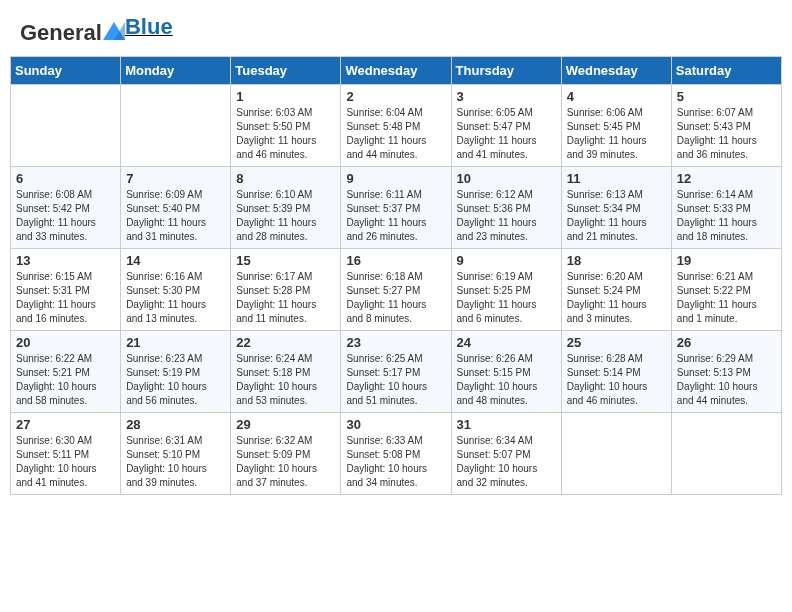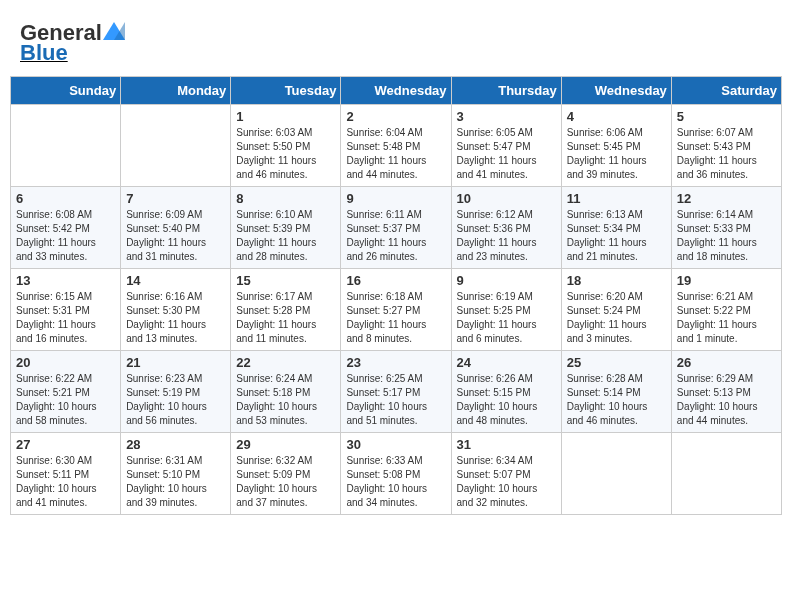--- a/index.html
+++ b/index.html
@@ -11,21 +11,21 @@
       padding: 10px;
     }
     .header {
       display: flex;
       justify-content: space-between;
       align-items: flex-start;
       padding: 10px 10px 5px 10px;
     }
     .logo {
       display: flex;
-      flex-direction: column;
+      flex-direction: row;
       align-items: flex-start;
     }
     .logo-text {
       display: flex;
       align-items: center;
       font-size: 22px;
       font-weight: bold;
       color: #333;
     }
     .logo-general { color: #333; font-weight: bold; }
@@ -46,21 +46,21 @@
       width: 100%;
       border-collapse: collapse;
       margin-top: 5px;
     }
     .calendar th {
       background: #1a6bb5;
       color: #fff;
       padding: 6px 4px;
       font-size: 13px;
       font-weight: bold;
-      text-align: right;
+      text-align: left;
       border: 1px solid #ccc;
     }
     .calendar td {
       border: 1px solid #ccc;
       vertical-align: top;
       padding: 4px 5px;
       font-size: 11px;
       color: #333;
       width: calc(100% / 7);
       min-height: 80px;

